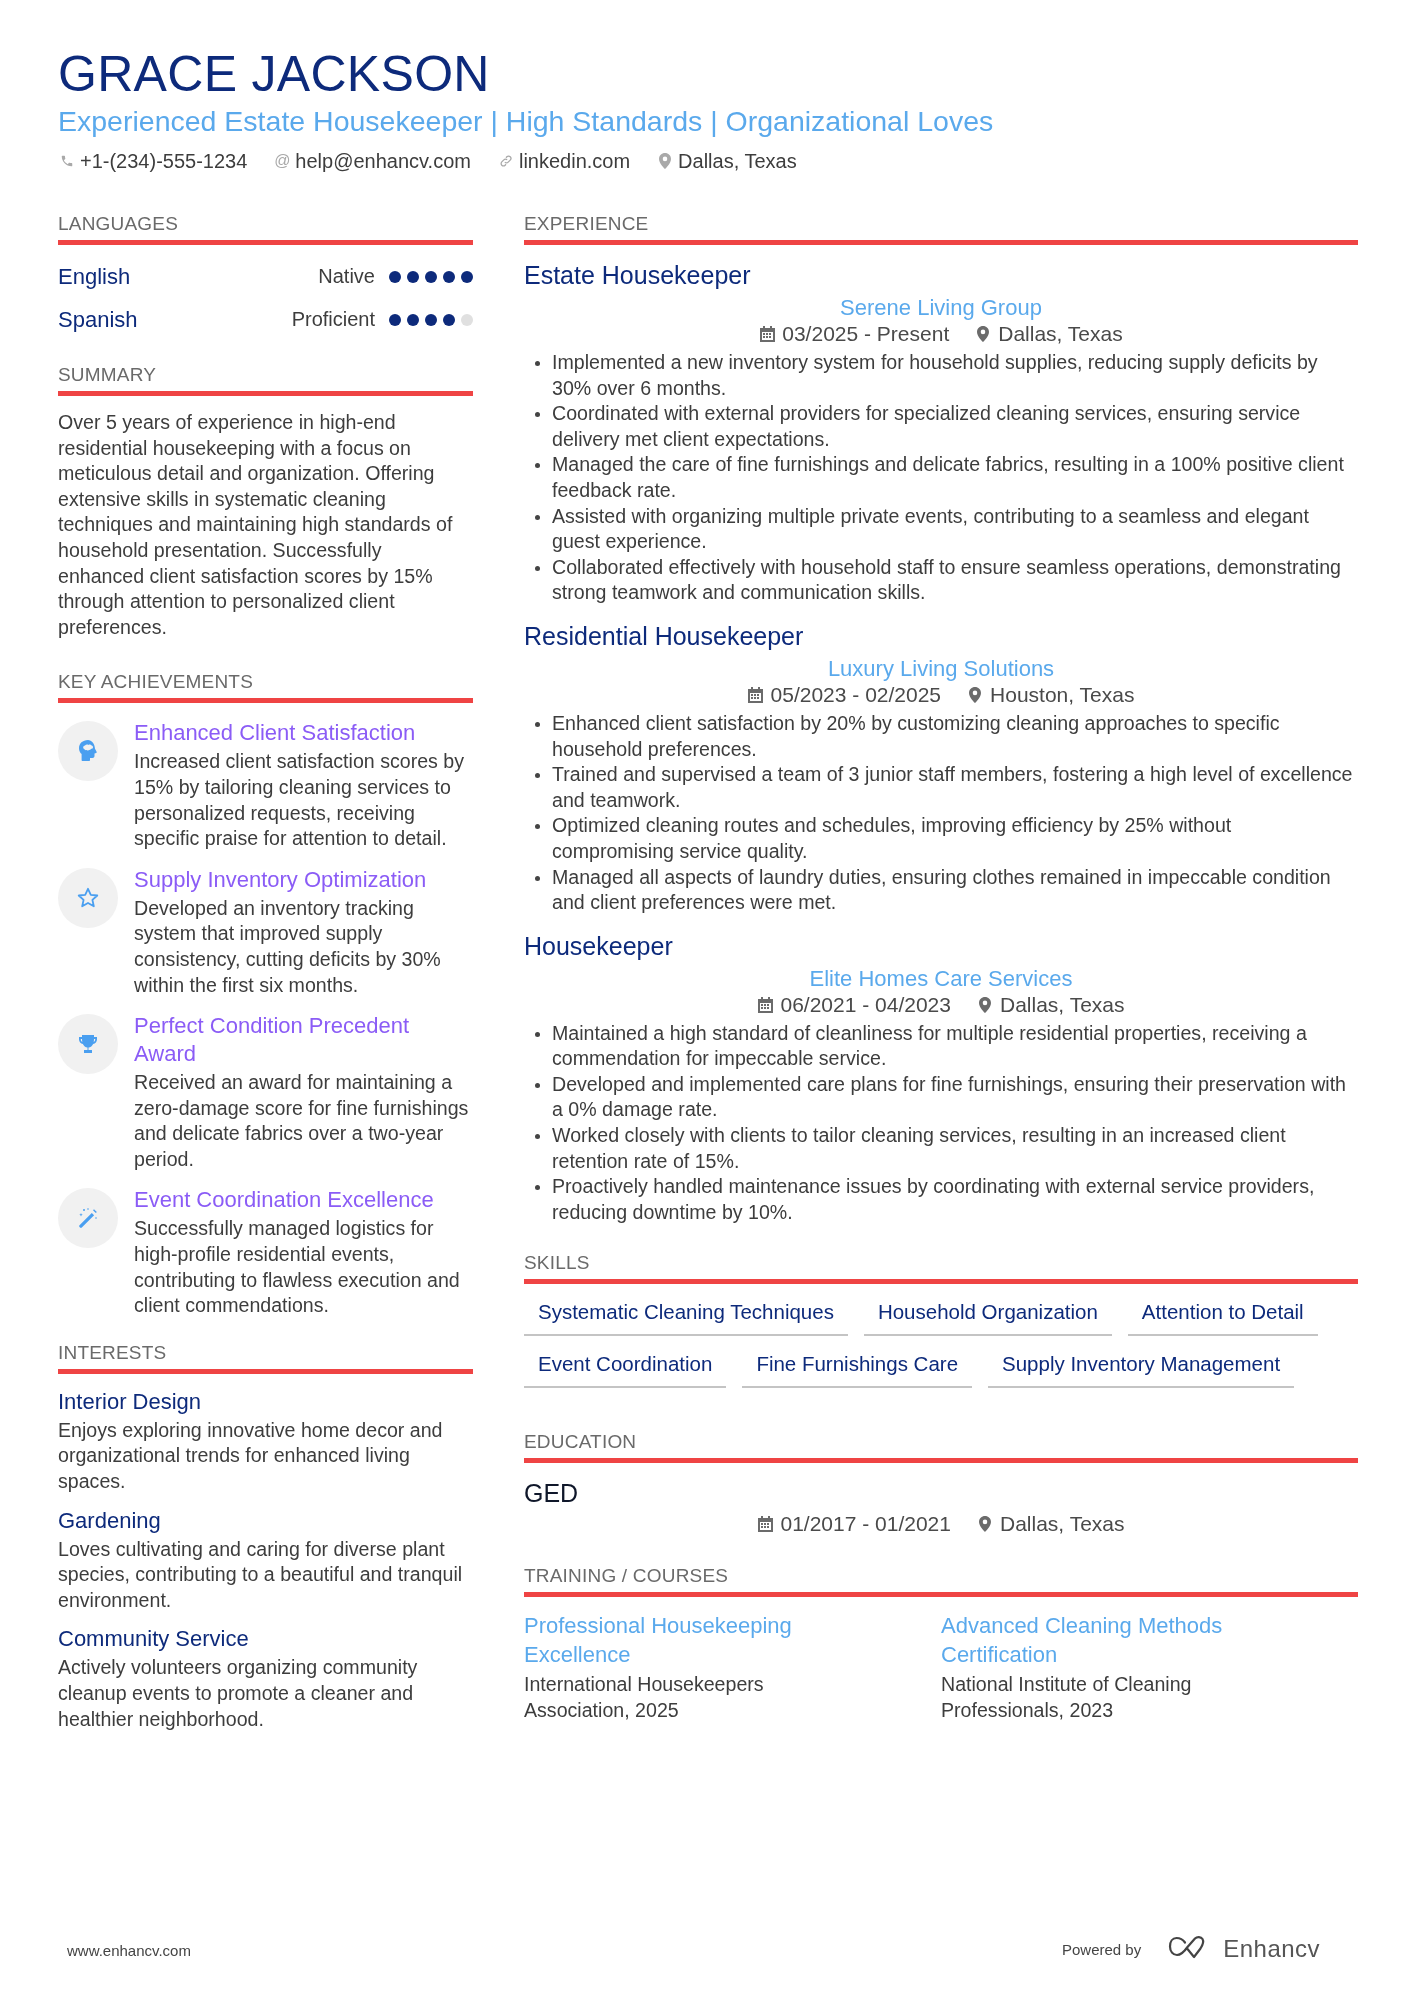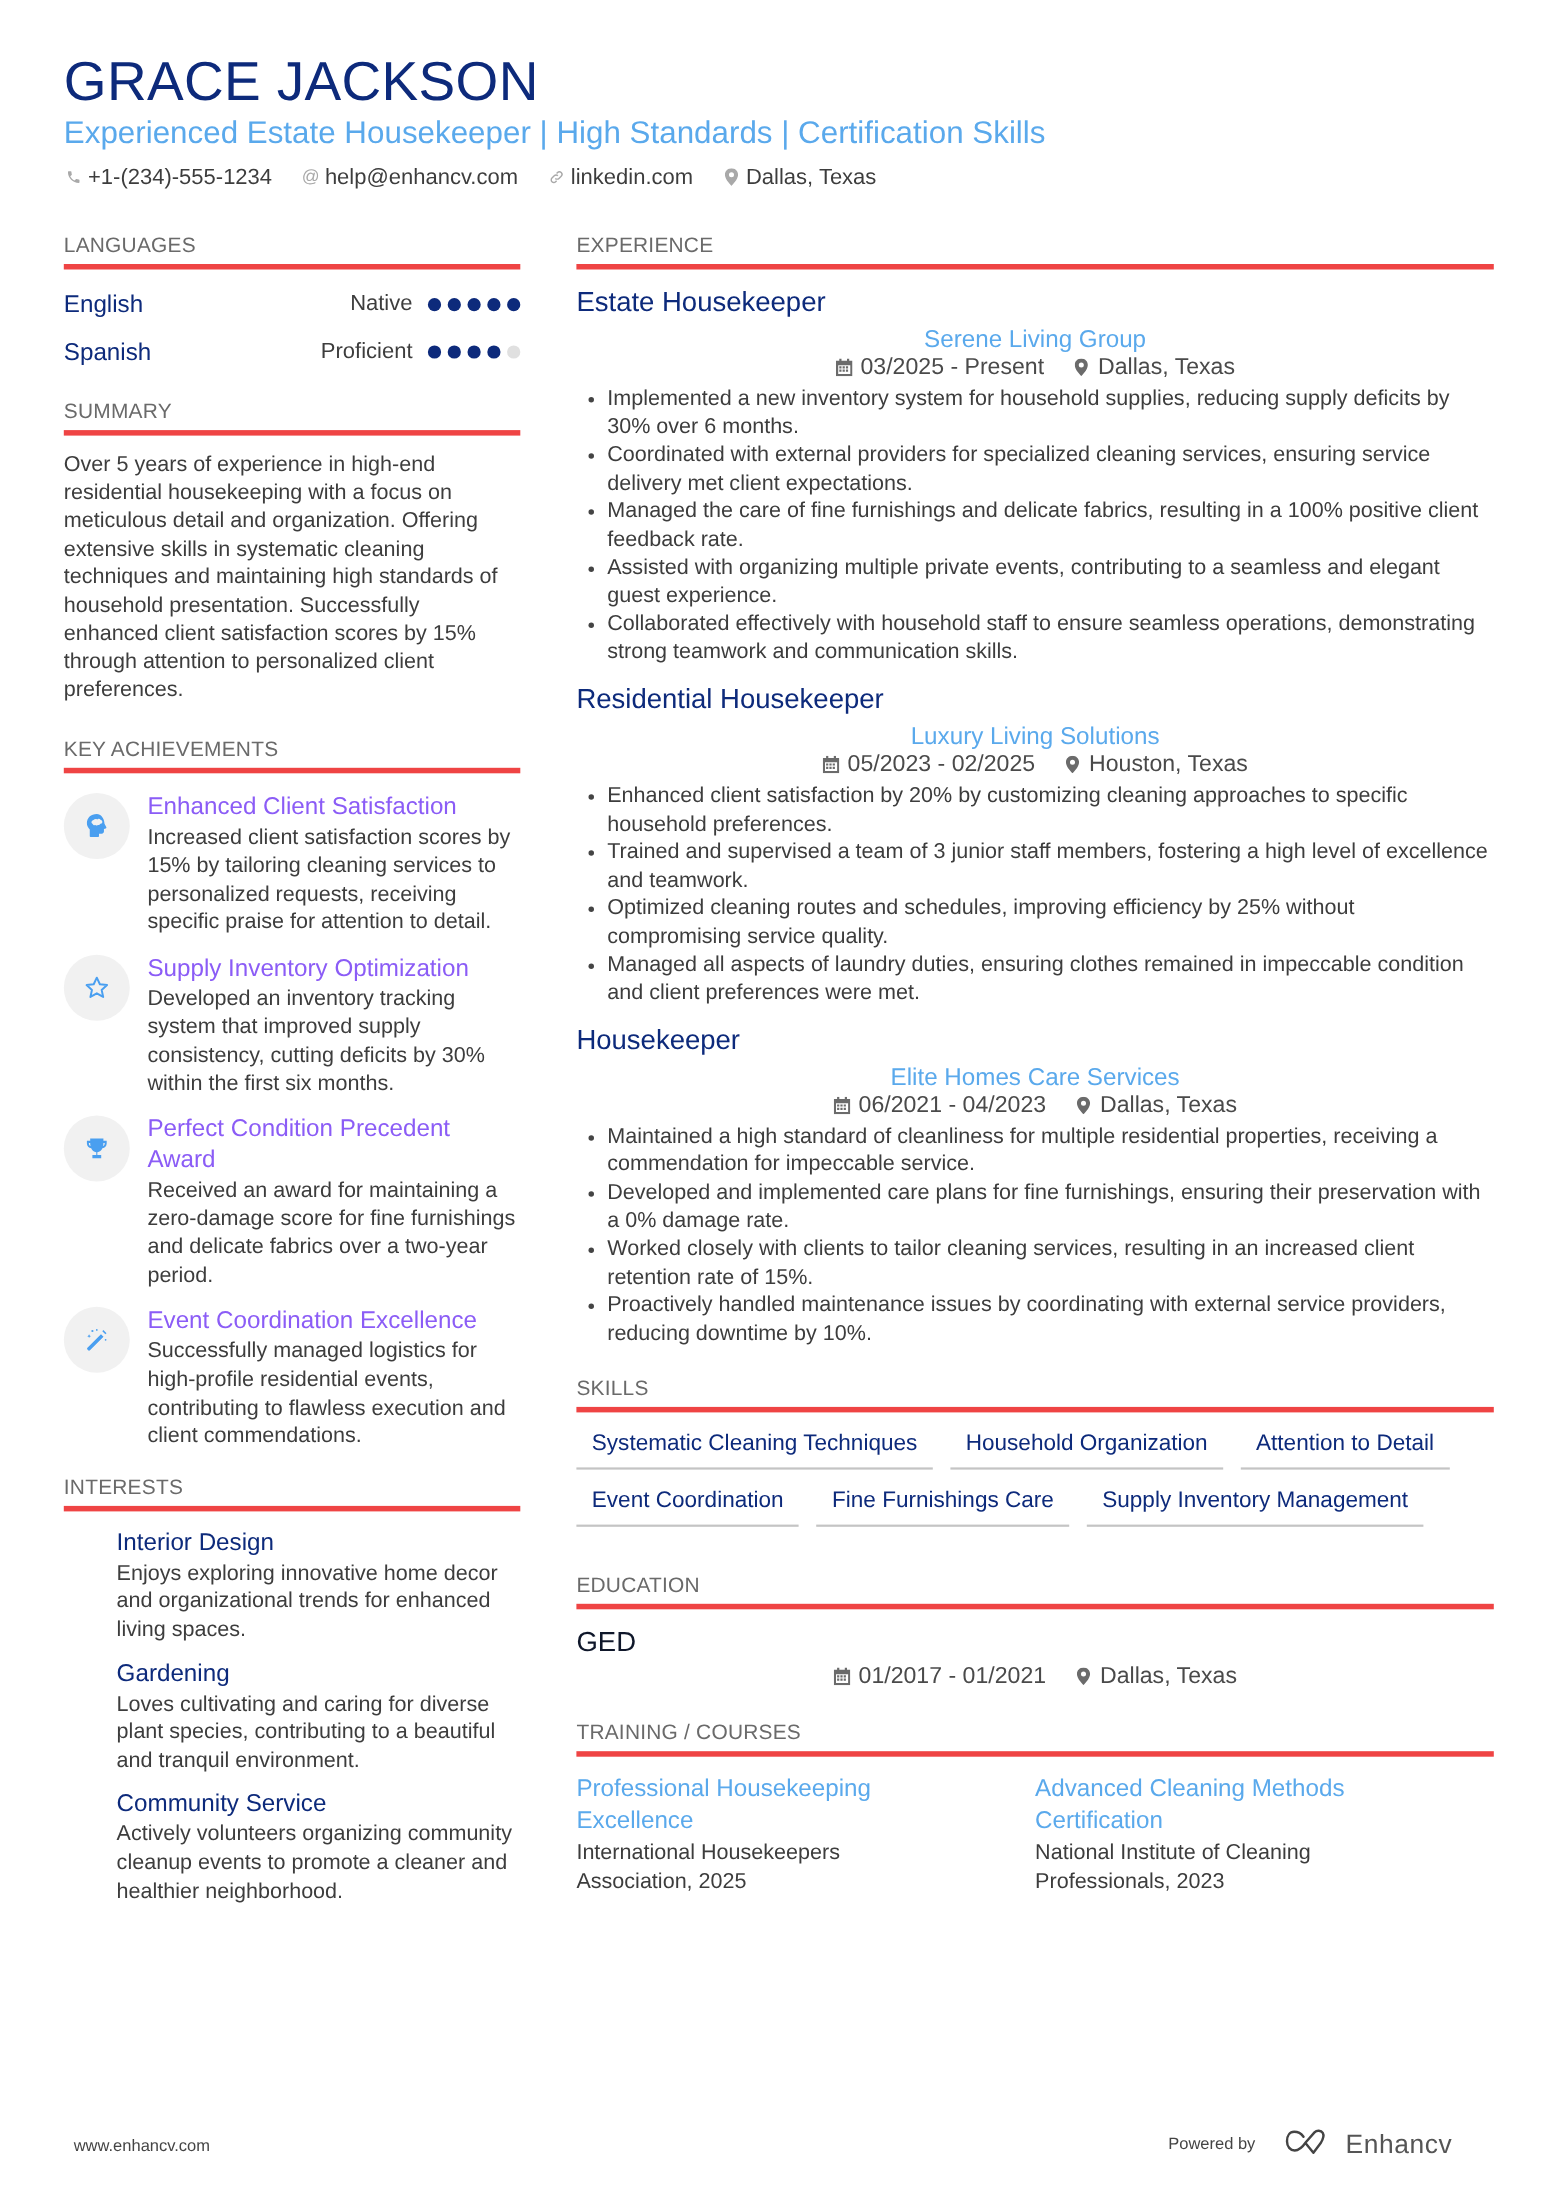--- a/index.html
+++ b/index.html
@@ -32,21 +32,21 @@
   
   .ach-list { margin-top: 16px; }
   .ach { display: flex; margin-bottom: 14px; }
   .ach-icon { width: 60px; height: 60px; border-radius: 50%; background: #f1f1f1; flex: none; display: flex; align-items: center; justify-content: center; margin-top: 2px; }
   .ach-body { margin-left: 16px; flex: 1; }
   .ach-title { font-size: 22px; line-height: 28px; color: #8b5cf6; }
   .ach-desc { font-size: 19.6px; line-height: 25.6px; color: #3d3d3d; margin-top: 2px; }
 
   
   .int-list { margin-top: 14px; }
-  .int { margin-bottom: 12px; margin-left: 48px; }
+  .int { margin-bottom: 12px; }
   .int-title { font-size: 22px; line-height: 28px; color: #0d2a7b; }
   .int-desc { font-size: 19.6px; line-height: 25.6px; color: #3d3d3d; margin-top: 2px; }
 
   
   .job { margin-top: 14px; }
   .job-role { font-size: 25px; line-height: 32px; color: #0d2a7b; }
   .job-sub { display: flex; align-items: center; margin-top: 3px; flex-direction: column; }
   .job-company { font-size: 22px; line-height: 28px; color: #5aa9ec; flex: 1; }
   .job-meta { display: flex; align-items: center; font-size: 21px; color: #4a4a4a; gap: 26px; }
   .meta-item { display: flex; align-items: center; gap: 7px; }
@@ -71,21 +71,21 @@
   .footer-left { position: absolute; left: 67px; top: 1942px; font-size: 15px; color: #444; }
   .footer-right { position: absolute; left: 1062px; top: 1935px; display: flex; align-items: center; }
   .powered { font-size: 15px; color: #444; margin-right: 26px; }
   .brand { font-size: 24px; color: #555; margin-left: 10px; letter-spacing: 0.5px; }
 </style>
 </head>
 <body>
 
 <div class="header">
   <div class="name">GRACE JACKSON</div>
-  <div class="title">Experienced Estate Housekeeper | High Standards | Certification Skills</div>
+  <div class="title">Experienced Estate Housekeeper | High Standards | Organizational Loves</div>
   <div class="contact">
     <div class="ci">
       <span class="ico">
         <svg width="14" height="14" viewBox="0 0 24 24">
             <path fill="#a9a9a9" d="M6.6 10.8c1.4 2.8 3.8 5.1 6.6 6.6l2.2-2.2c.3-.3.7-.4 1-.2 1.1.4 2.3.6 3.6.6.6 0 1 .4 1 1V20c0 .6-.4 1-1 1C10.6 21 3 13.4 3 4c0-.6.4-1 1-1h3.5c.6 0 1 .4 1 1 0 1.3.2 2.5.6 3.6.1.3 0 .7-.2 1L6.6 10.8z"></path>
           </svg>
       </span>
       <span>+1-(234)-555-1234</span>
     </div>
     <div class="ci">

